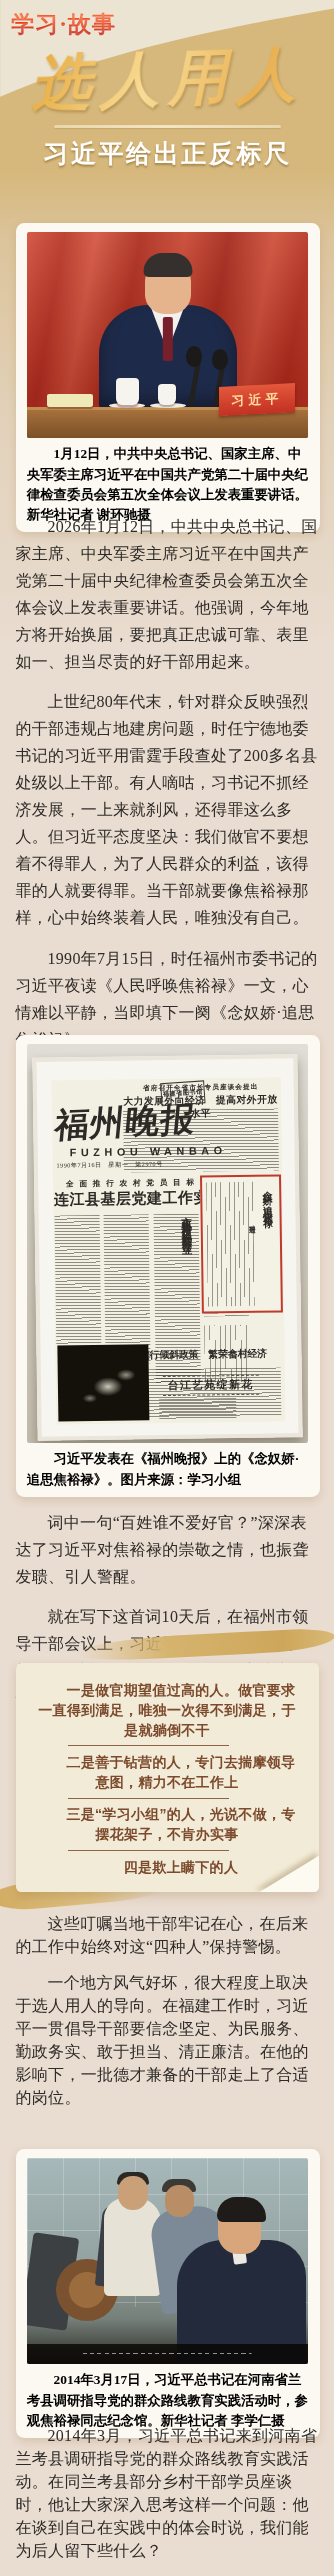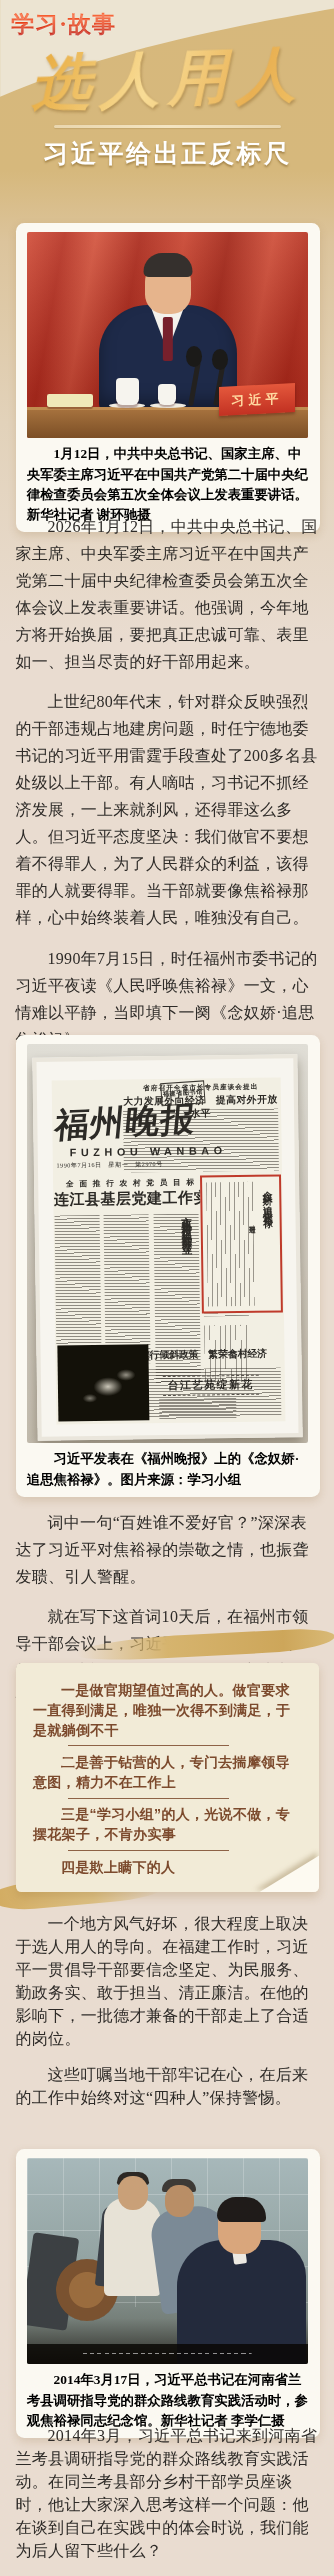--- a/index.html
+++ b/index.html
@@ -128,21 +128,21 @@
     background:linear-gradient(90deg,#d2ab60,#dcc084 60%,rgba(213,178,108,0));
     border-radius:40% 60% 55% 45%/80% 100% 60% 100%;}
   .list-card{
     position:absolute; top:1663px; left:15.5px; width:303px; z-index:2;
     background:#f2ebd7; border-radius:5.2px; padding:16.5px 17.5px 15.5px;
     box-shadow:0 4.1px 9.3px rgba(140,100,40,.22); overflow:hidden;
   }
   .list-item{
     font-family:"Liberation Sans","DejaVu Sans",sans-serif;
     font-weight:700; color:#7c4a2d; font-size:14px; line-height:20px;
-    text-indent:2em; letter-spacing:0.3px;
+    text-indent:2em; letter-spacing:0.3px;text-align:center;
   }
   .list-div{height:1px;background:#7c4a2d;opacity:.85;width:60%;margin:5.7px 0 5.7px 13%;}
   .curl{position:absolute;right:-1px;bottom:-1px;width:0;height:0;
     border-bottom:38px solid #fdfaf1;border-left:62px solid transparent;
     filter:drop-shadow(-2.6px -2.1px 2.6px rgba(120,90,40,.3));}
   
   .photo2{
     position:relative; height:206px; border-radius:2.1px; overflow:hidden;
     background:linear-gradient(180deg,#a7b8ba 0%,#93a3a2 50%,#76807a 78%,#2a2823 100%);
   }
@@ -258,22 +258,22 @@
     <div class="list-div"></div>
     <div class="list-item">二是善于钻营的人，专门去揣摩领导意图，精力不在工作上</div>
     <div class="list-div"></div>
     <div class="list-item">三是“学习小组”的人，光说不做，专摆花架子，不肯办实事</div>
     <div class="list-div"></div>
     <div class="list-item">四是欺上瞒下的人</div>
     <div class="curl"></div>
   </div>
 
   <div class="pblock tight" style="top:1912px;">
+    <div class="para">这些叮嘱当地干部牢记在心，在后来的工作中始终对这“四种人”保持警惕。</div>
     <div class="para">一个地方风气好坏，很大程度上取决于选人用人的导向。在福建工作时，习近平一贯倡导干部要信念坚定、为民服务、勤政务实、敢于担当、清正廉洁。在他的影响下，一批德才兼备的干部走上了合适的岗位。</div>
-    <div class="para">这些叮嘱当地干部牢记在心，在后来的工作中始终对这“四种人”保持警惕。</div>
   </div>
 
   <div class="card" style="top:2106px;margin-top:43px;">
     <div class="photo2">
       <div class="tiles"></div>
       <div class="m-machine"></div>
       <div class="m-wheel"></div>
       <div class="m-vest"></div>
       <div class="m-fig1"></div>
       <div class="m-fig1-hair"></div>

